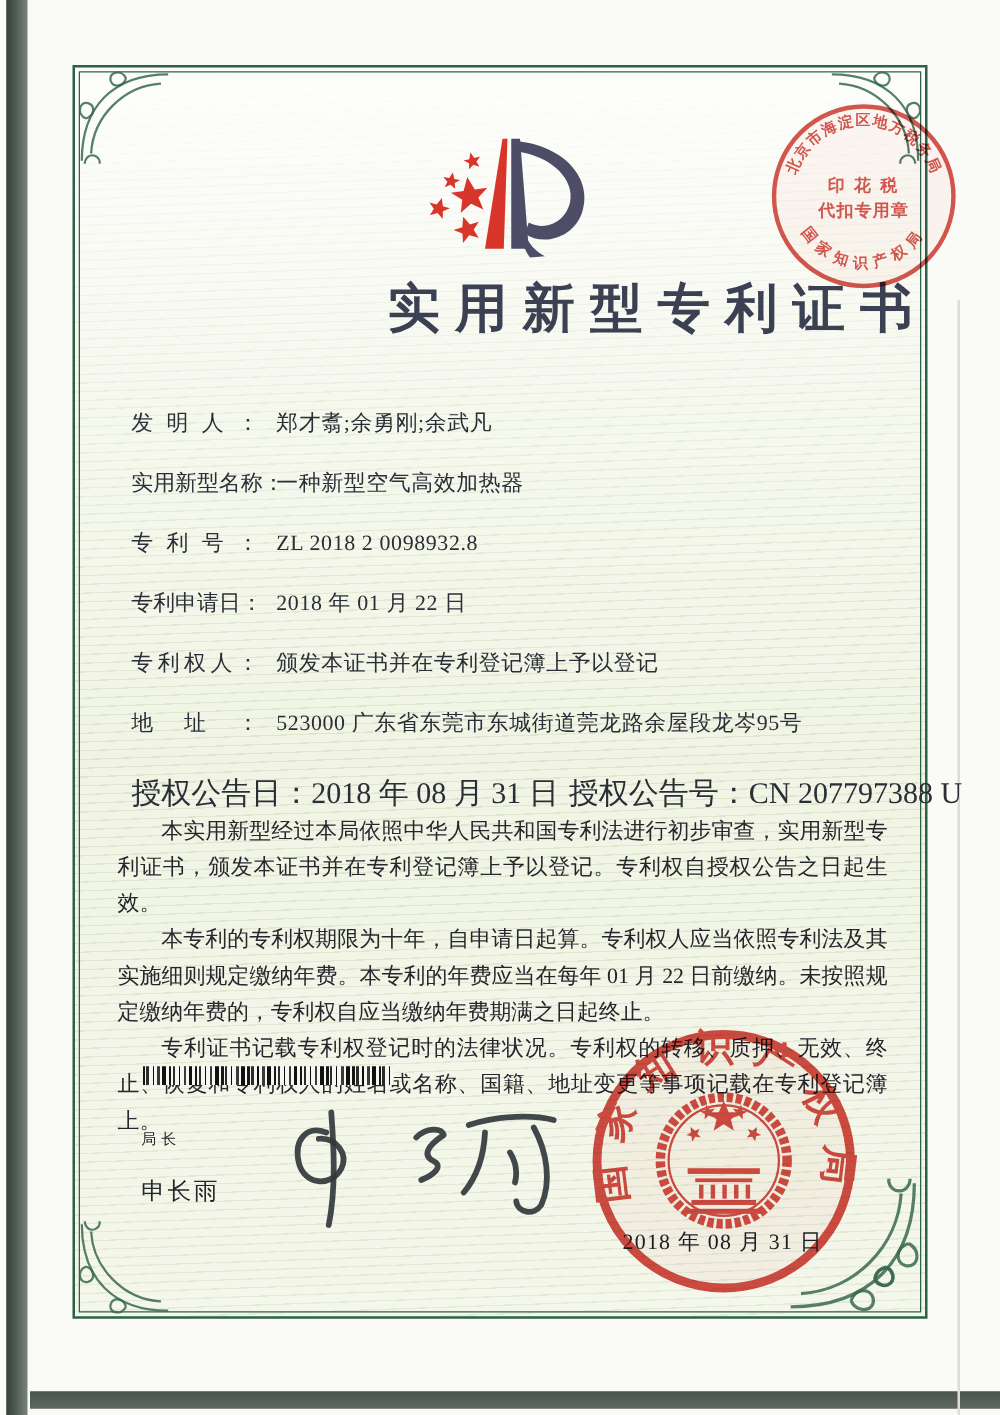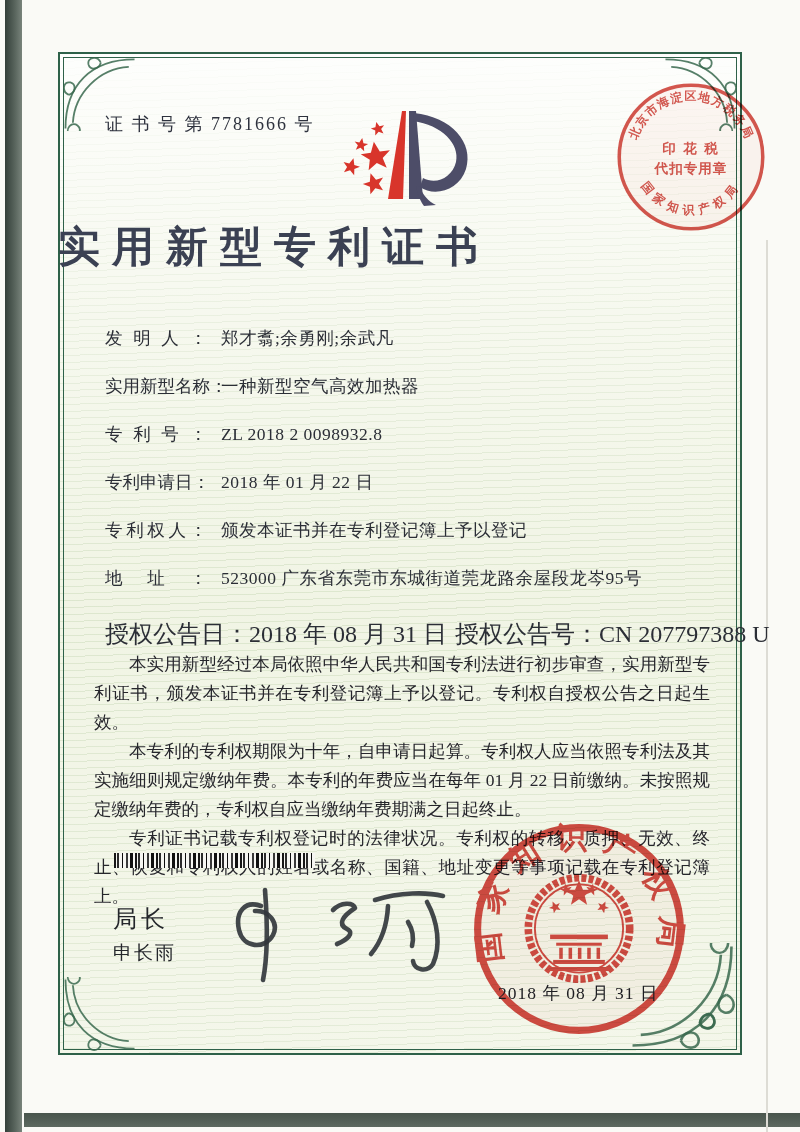--- a/index.html
+++ b/index.html
@@ -17,36 +17,36 @@
     background:
       linear-gradient(180deg, rgba(255,255,255,.92) 0%, rgba(255,255,255,.45) 26%,
                       rgba(255,255,255,.12) 55%, rgba(255,255,255,.30) 100%),
       repeating-linear-gradient(178deg, rgba(124,164,96,.20) 0 1px, rgba(0,0,0,0) 1px 7px),
       #eff3e1;}
   .frame-inner{position:absolute;inset:3px;border:1px solid #2e6149;}
   .corner{position:absolute;z-index:1;}
   .corner path{stroke:#38694d;stroke-width:2.2;fill:none;opacity:.85;}
   
   .cert-no{position:absolute;left:105px;top:112px;font-size:18px;letter-spacing:2px;color:#2e323e;z-index:2;}
-  .title{position:absolute;left:58px;top:219px;width:684px;text-align:left;
+  .title{position:absolute;left:58px;top:219px;width:684px;text-align:right;
     font-size:42px;font-weight:bold;letter-spacing:12px;color:#3b4153;z-index:2;}
   .fields{position:absolute;left:105px;top:326px;width:600px;z-index:2;font-size:17.5px;}
   .frow{height:48px;white-space:nowrap;}
   .flabel{display:inline-block;width:102px;text-align:justify;text-align-last:justify;color:#2b2e36;}
   .fvalue{margin-left:14px;letter-spacing:.5px;}
   .grant-row{position:absolute;left:105px;top:618px;width:600px;font-size:24px;white-space:nowrap;z-index:2;}
   .grant-no{position:absolute;left:350px;top:0;}
   .body-text{position:absolute;left:94px;top:650px;width:616px;font-size:17.5px;line-height:29px;
     text-align:justify;color:#26262c;z-index:2;}
   .body-text p{margin:0;text-indent:2em;}
   .barcode{position:absolute;left:114px;top:853px;width:201px;height:15px;z-index:2;
     background:repeating-linear-gradient(90deg,#161616 0 2px,#f6f6f2 2px 3px,#2b2b2b 3px 5px,
       #f6f6f2 5px 8px,#0d0d0d 8px 9px,#f6f6f2 9px 12px,#3a3a3a 12px 14px,#f6f6f2 14px 16px,
       #101010 16px 19px,#f6f6f2 19px 21px);}
-  .signer-role{position:absolute;left:113px;top:903px;font-size:24px;letter-spacing:4px;color:#24262b;z-index:2;}
+  .signer-role{position:absolute;left:113px;top:903px;font-size:12px;letter-spacing:4px;color:#24262b;z-index:2;}
   .signer-name{position:absolute;left:113px;top:940px;font-size:19px;letter-spacing:2px;color:#24262b;z-index:2;}
   .signature{position:absolute;left:215px;top:880px;z-index:2;}
   .signature path{stroke:#33373c;stroke-width:4.6;fill:none;stroke-linecap:round;stroke-linejoin:round;opacity:.92;}
   .logo{position:absolute;left:330px;top:99px;z-index:2;}
   .tax-stamp{position:absolute;left:613px;top:79px;z-index:3;opacity:.92;mix-blend-mode:multiply;}
   .main-seal{position:absolute;left:470px;top:820px;z-index:3;opacity:.93;mix-blend-mode:multiply;}
   .seal-date{position:absolute;left:498px;top:981px;font-size:17.5px;letter-spacing:1px;color:#1d1d22;z-index:4;}
   .footer{position:absolute;left:58px;top:1030px;width:684px;text-align:center;font-size:15.5px;
     letter-spacing:2px;color:#33363e;z-index:2;}
 </style>
@@ -87,21 +87,20 @@
   <svg class="corner" style="left:629px;top:943px;transform:scale(-1,-1);" width="106" height="106" viewBox="0 0 90 90">
     <path d="M3,87 C3,34 34,3 87,3"></path>
       <path d="M12,80 C14,44 44,14 80,12"></path>
     <path d="M8,84 c-7,9 5,18 11,9 c5,-8 -5,-15 -11,-9"></path>
     <path d="M46,7 c-4,-9 -17,-7 -15,2 c2,7 12,7 15,-2"></path>
     <path d="M7,46 c-9,-4 -7,-17 2,-15 c7,2 7,12 -2,15"></path>
     <path d="M30,22 c-5,-8 -15,-4 -12,4 c2,6 10,4 12,-4"></path>
     <path d="M22,30 c-8,-5 -4,-15 4,-12 c6,2 4,10 -4,12"></path>
   </svg>
 
-  <div class="cert-no">证 书 号 第 7781666 号</div>
 
   <svg class="logo" width="160" height="115" viewBox="0 0 160 115">
     <defs>
       <path id="star" d="M0,-10 L2.9,-3.1 L9.5,-3.1 L4.2,1.2 L5.9,7.8 L0,3.9 L-5.9,7.8 L-4.2,1.2 L-9.5,-3.1 L-2.9,-3.1 Z"></path>
     </defs>
     <polygon points="72,12 76,12 73,100 58,100" fill="#d8352b"></polygon>
     <polygon points="79,12 86,12 93,100 79,100" fill="#4d4d68"></polygon>
     <path d="M84,14 C122,18 144,44 136,70 C129,92 104,98 90,88 L93,79 C106,86 122,79 126,63 C130,45 112,26 83,22 Z" fill="#4d4d68"></path>
     <path d="M90,88 C93,96 98,102 106,106 L94,107 C89,100 87,93 86,87 Z" fill="#4d4d68"></path>
     <use href="#star" fill="#d8352b" transform="translate(48,30) scale(0.72) rotate(-14)"></use>

